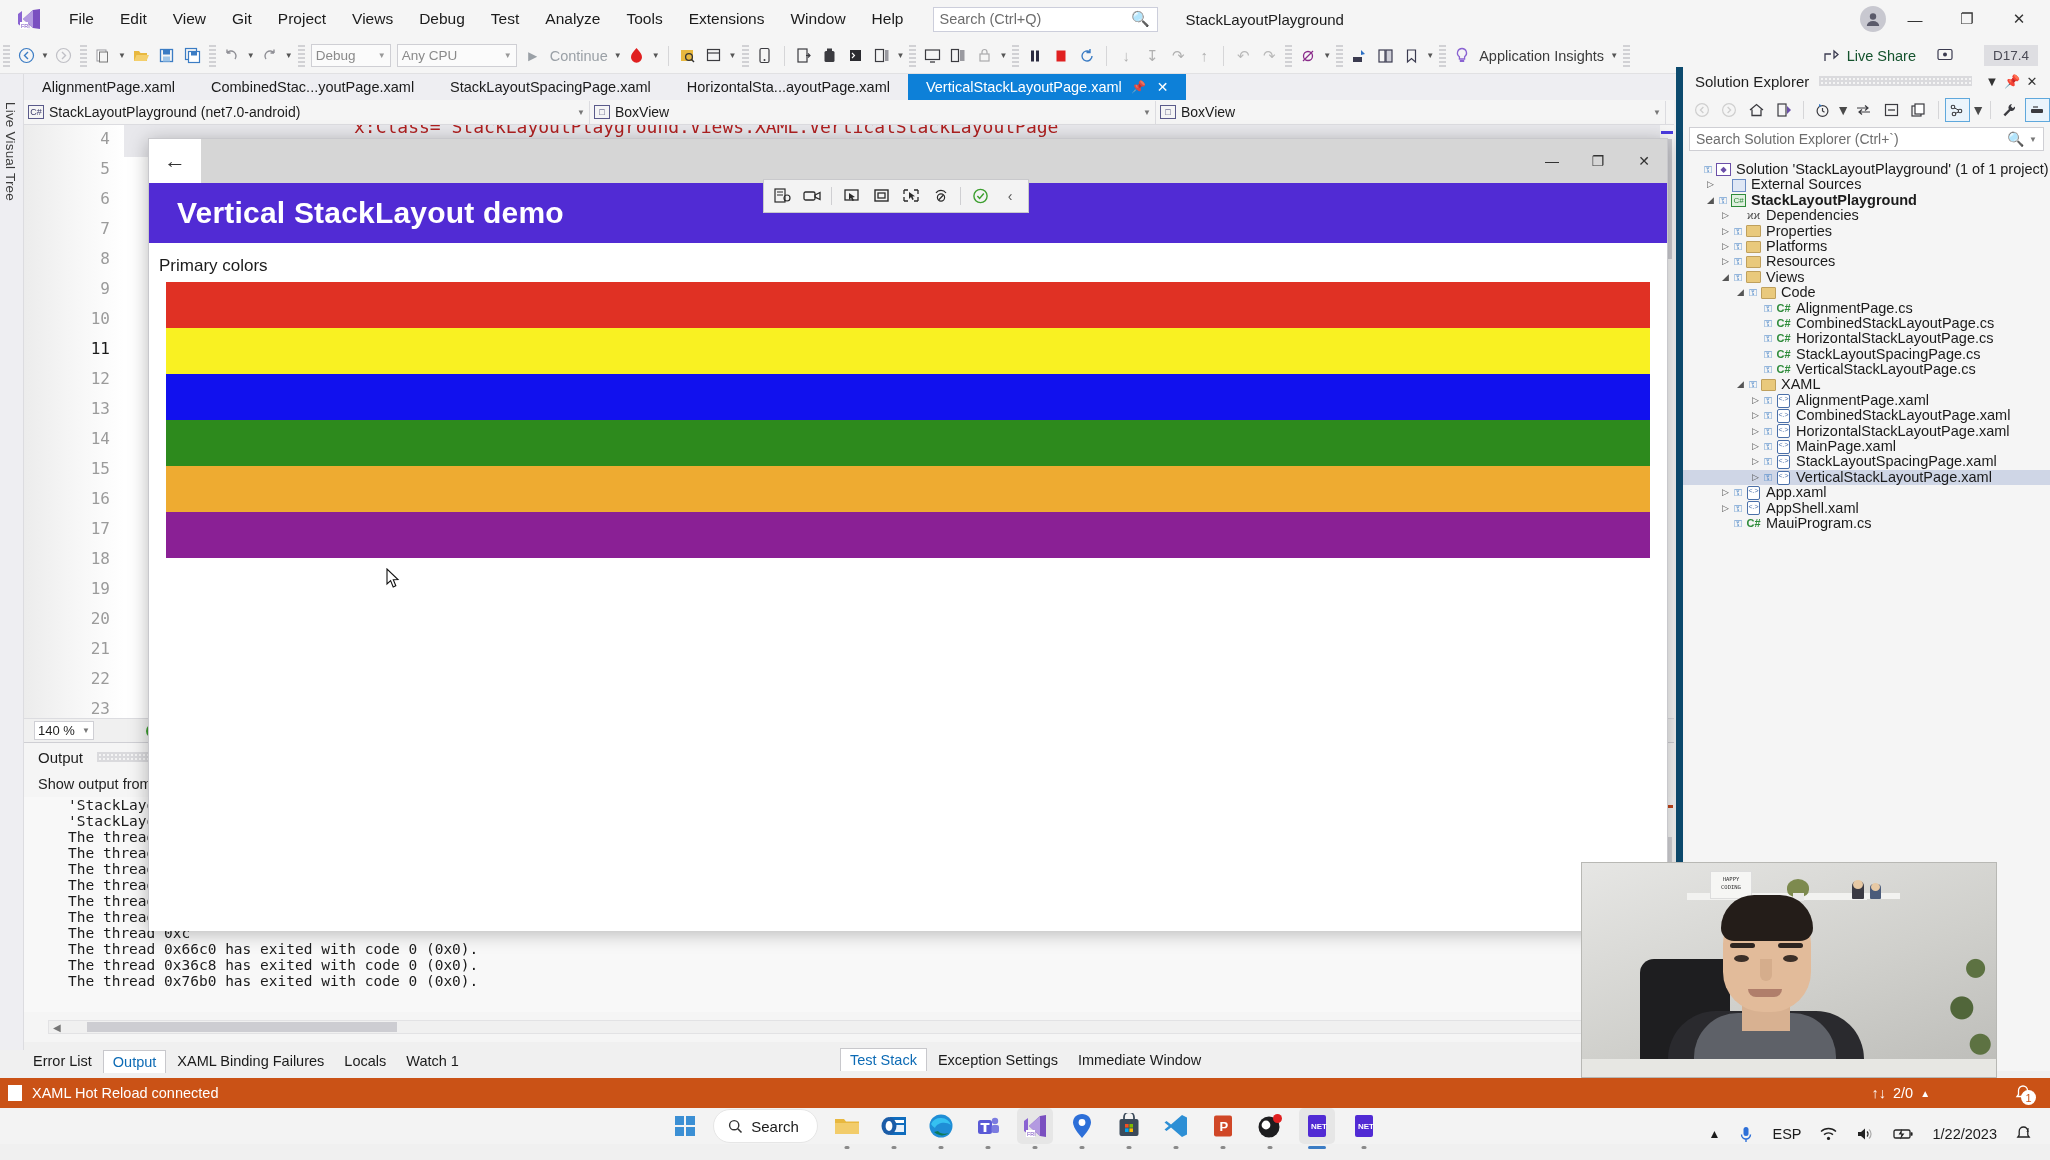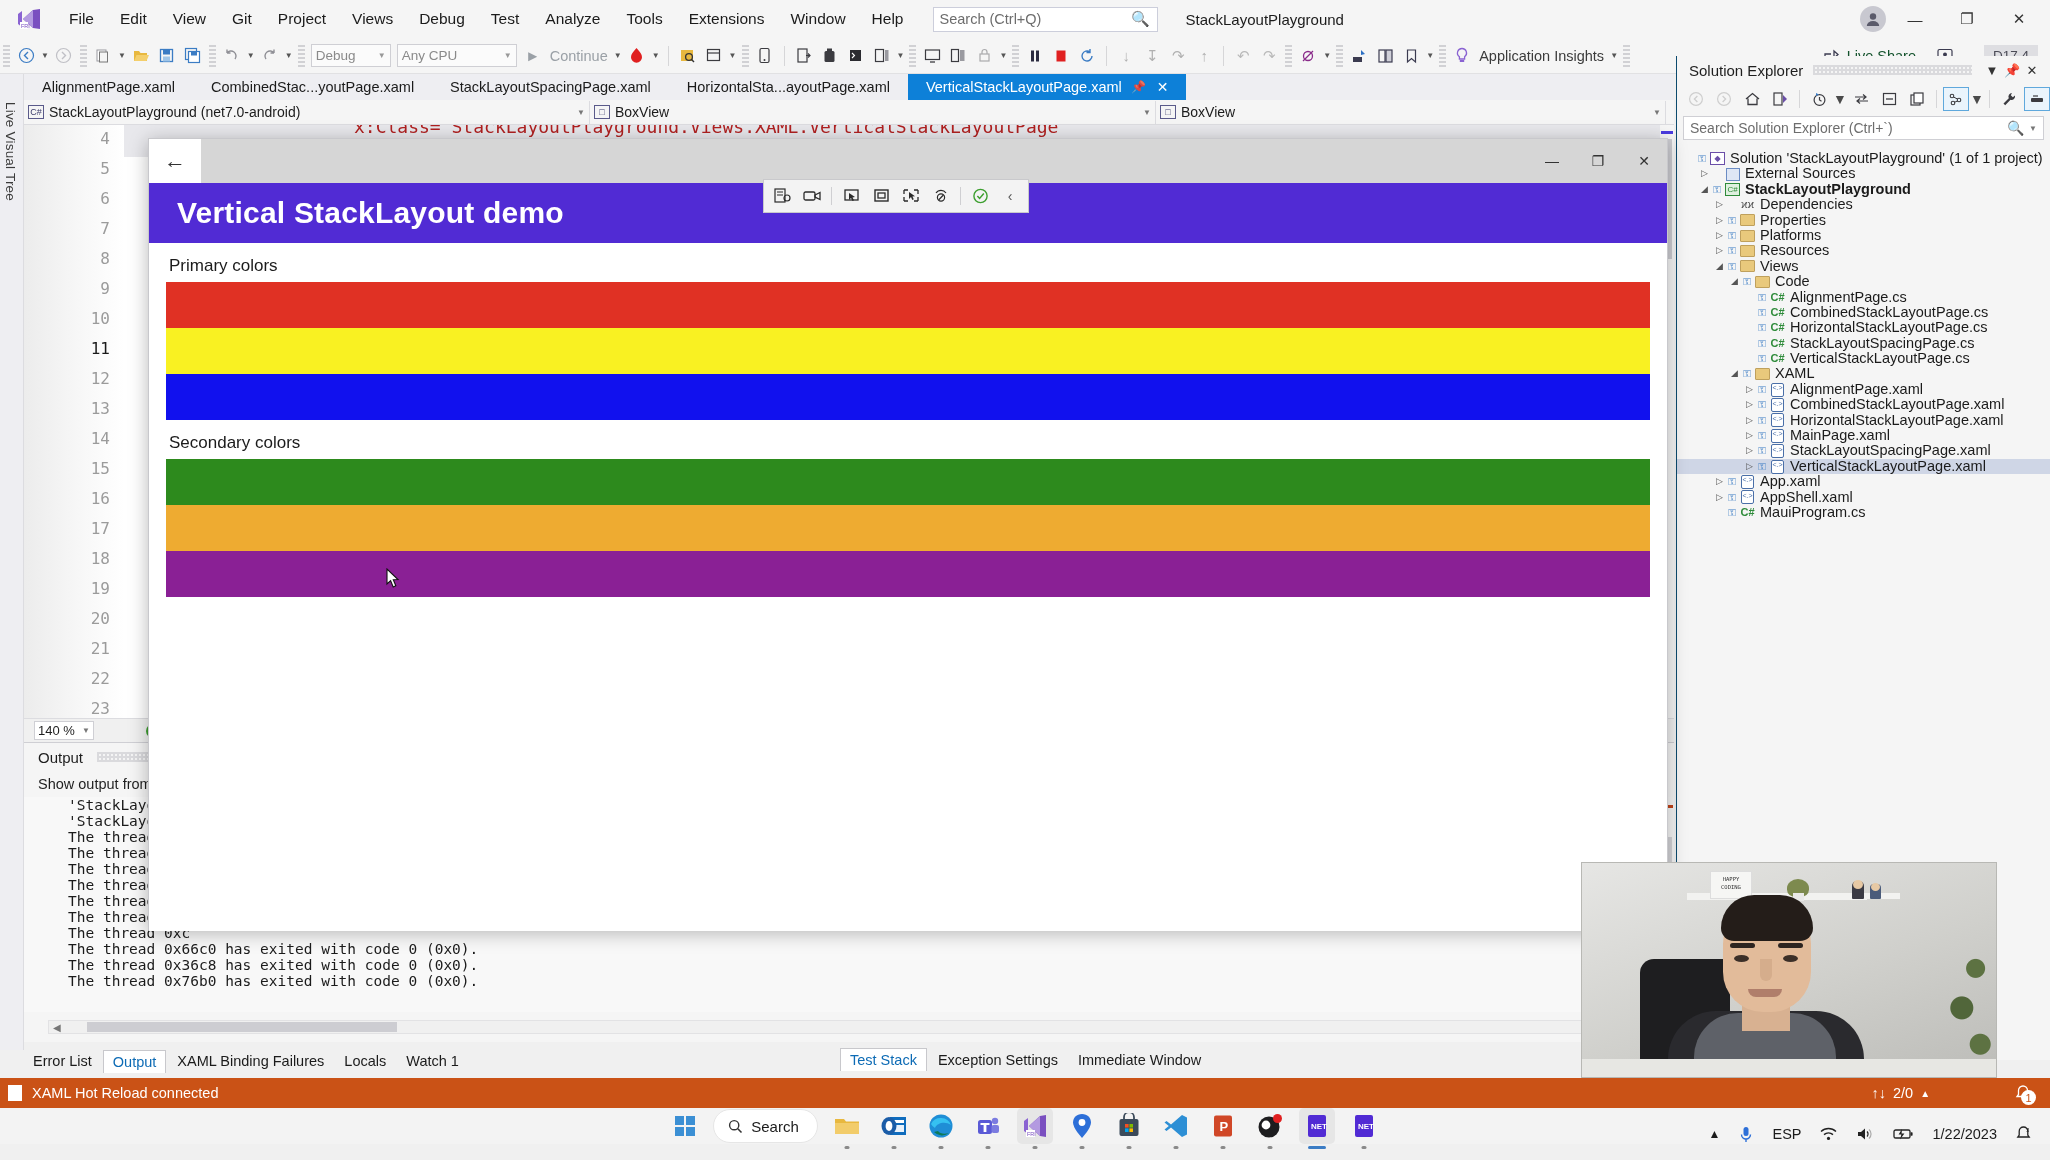--- a/index.html
+++ b/index.html
@@ -123,22 +123,22 @@
   .statusbar { position:absolute; left:0; top:1078px; width:2050px; height:30px; background:#ca5216;
                display:flex; align-items:center; color:#fff; font-size:14.5px; }
   .statusbar .sb-ico { margin:0 10px 0 8px; width:14px;height:16px;background:#fff;}
   .sb-right { position:absolute; right:0; top:0; height:30px; display:flex; align-items:center; gap:10px; padding-right:12px;}
   .sb-badge { display:flex;align-items:center;gap:7px; padding-right:16px;}
   .sb-bell { position:relative; width:30px; height:30px; display:flex; align-items:center; justify-content:center;}
   .sb-bell .cnt { position:absolute; right:2px; bottom:3px; background:#fff; color:#ca5216; border-radius:50%;
                   width:15px;height:15px;font-size:11px;display:flex;align-items:center;justify-content:center;}
 
   
-  .solexp { position:absolute; left:1676px; top:56px; width:374px; height:1004px; background:#f5f5f5;
-            border-left:1px solid #0c4a6e; }
+  .solexp { position:absolute; left:1676px; top:67px; width:374px; height:1004px; background:#f5f5f5;
+            border-left:7px solid #0c4a6e; }
   .se-hdr { height:28px; display:flex; align-items:center; padding:0 8px 0 12px; font-size:15px;}
   .se-hdr .dots { flex:1; height:10px; margin:0 10px;
       background:repeating-linear-gradient(to right,#d2d2d6 0 2px,transparent 2px 4px),
                  repeating-linear-gradient(to bottom,#d2d2d6 0 2px,transparent 2px 4px);
       background-size:4px 4px; opacity:.75;}
   .se-hdr .hb { width:20px;height:20px;display:flex;align-items:center;justify-content:center;font-size:13px;color:#333;}
   .se-tools { height:30px; display:flex; align-items:center; padding-left:6px; gap:2px;}
   .se-tools .ti { width:26px;height:24px;display:flex;align-items:center;justify-content:center;
                   font-size:14px;color:#4a4a4a;}
   .se-tools .ti.boxed { border:1px solid #5fa8dc; background:#eaf4fc;}
@@ -174,21 +174,21 @@
              font-size:22px; color:#333; }
   .aw-wbtns { position:absolute; right:0; top:0; height:44px; display:flex; align-items:center; }
   .aw-wb { width:46px;height:44px;display:flex;align-items:center;justify-content:center;font-size:14px;color:#333;}
   .apphdr { height:60px; background:#512bd4; display:flex; align-items:center; position:relative;}
   .apphdr .title { color:#fff; font-size:30px; font-weight:bold; margin-left:28px; letter-spacing:.2px;}
   .hotreload-bar { position:absolute; left:614px; top:-4px; height:34px; background:#f3f3f3;
                    border:1px solid #c9c9cc; display:flex; align-items:center; padding:0 4px; gap:2px;}
   .hr-ic { width:28px;height:26px;display:flex;align-items:center;justify-content:center;color:#2b2b2b;}
   .hr-sep { width:1px;height:18px;background:#cfcfd2;margin:0 3px;}
   .appbody { background:#fff; height:688px; padding:0; position:relative;}
-  .sect-label { font-size:17px; color:#1b1b1b; padding:13px 0 6px 20px;}
+  .sect-label { font-size:17px; color:#1b1b1b; padding:13px 0 6px 10px;}
   .bar { height:46px; margin:0 17px; }
 
   
   .webcam { position:absolute; left:1581px; top:862px; width:416px; height:216px;
             background:#c9c9c4; overflow:hidden; border:1px solid #b8b8b4;}
   .wc-wall { position:absolute; inset:0; background:linear-gradient(160deg,#e6e6e4 0%,#d0d0cc 55%,#bcbcb8 100%);}
   .wc-shelf { position:absolute; left:105px; top:30px; width:180px; height:7px; background:#f2f2f0;}
   .wc-shelf2 { position:absolute; left:258px; top:30px; width:60px; height:6px; background:#f2f2f0;}
   .wc-sign { position:absolute; left:128px; top:8px; width:42px; height:28px; background:#f6f6f4;
              border:1px solid #ddd; font-size:5.5px; color:#333; text-align:center; line-height:8px;
@@ -995,21 +995,20 @@
             </svg>
         </span>
         <span class="hr-ic" style="font-size:14px;color:#555">‹</span>
       </div>
     </div>
     <div class="appbody">
       <div class="sect-label">Primary colors</div>
       <div class="bar" id="bar-0-0" style="background: rgb(224, 49, 36);"></div>
       <div class="bar" id="bar-0-1" style="background: rgb(249, 241, 34);"></div>
       <div class="bar" id="bar-0-2" style="background: rgb(17, 17, 238);"></div>
-      <div class="sect-label">Secondary colors</div>
       <div class="bar" id="bar-1-0" style="background: rgb(45, 138, 29);"></div>
       <div class="bar" id="bar-1-1" style="background: rgb(238, 171, 49);"></div>
       <div class="bar" id="bar-1-2" style="background: rgb(138, 32, 149);"></div>
       <div style="position:absolute;left:237px;top:325px">
         <svg width="15" height="22" viewBox="0 0 15 22">
             <path d="M1 1 L1 16 L4.6 12.6 L7.2 19 L9.8 17.8 L7.3 11.8 L12 11.5 z" fill="#fff" stroke="#111" stroke-width="1.1"></path>
           </svg>
       </div>
     </div>
   </div>

